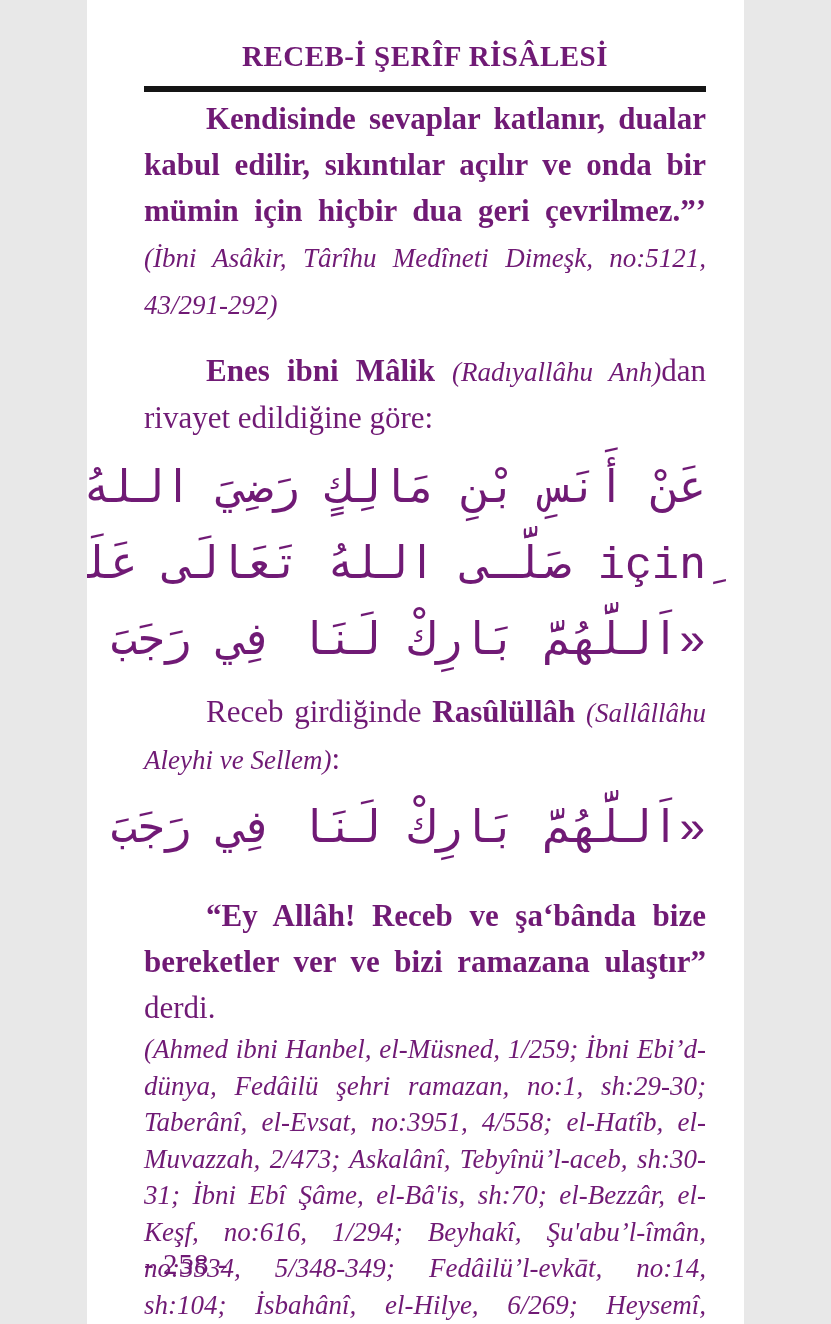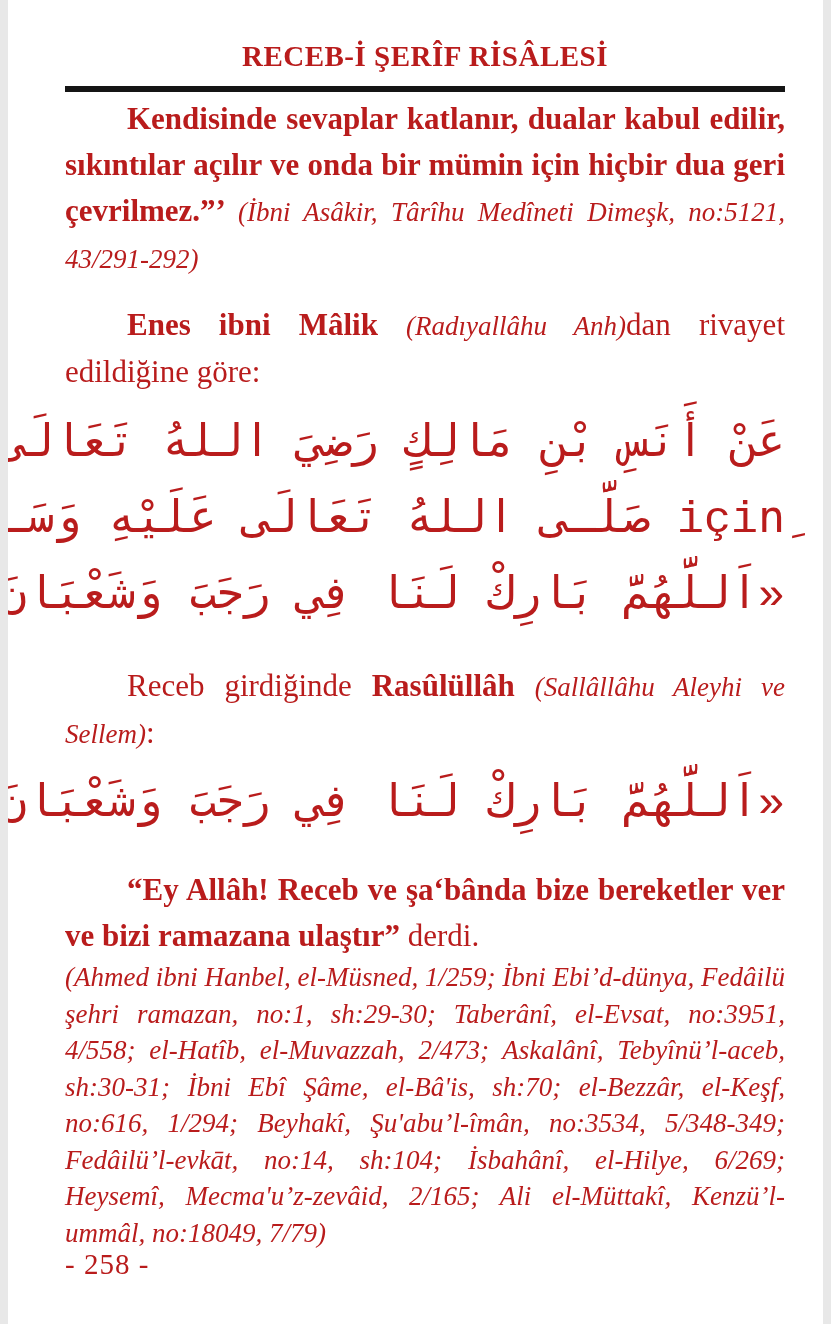--- a/index.html
+++ b/index.html
@@ -1,22 +1,22 @@
 <!DOCTYPE html>
 <html lang="tr"><head>
 <meta charset="utf-8">
 <style>
   html, body { margin: 0; padding: 0; background: #e8e8e8; }
   .page {
     position: relative;
-    width: 815px;
+    width: 657px;
     height: 1324px;
     margin: 0 auto;
     background: #ffffff;
-    color: #b91c1c;
+    color: #701a75;
     font-family: "Liberation Serif", "DejaVu Serif", serif;
     box-sizing: border-box;
     padding: 40px 38px 12px 57px;
     overflow: hidden;
   }
   .running-head {
     margin: 0;
     text-align: center;
     font-size: 29px;
     font-weight: 700;
@@ -45,21 +45,21 @@
   }
   .citation-par {
     font-size: 27px;
     font-style: italic;
     font-weight: 400;
     line-height: 36.5px;
     text-align: justify;
   }
   .mt-p1 { margin-top: 4px; }
   .mt-p2 { margin-top: 20px; }
-  .mt-p3 { margin-top: 28px; }
+  .mt-p3 { margin-top: 8px; }
   .mt-p4 { margin-top: 24px; }
   .arabic-block { margin-top: 12px; }
   .arabic-line {
     direction: rtl;
     unicode-bidi: embed;
     font-family: Liberation Mono, monospace;
     font-size: 45px;
     line-height: 76px;
     text-align: justify;
     text-align-last: justify;

